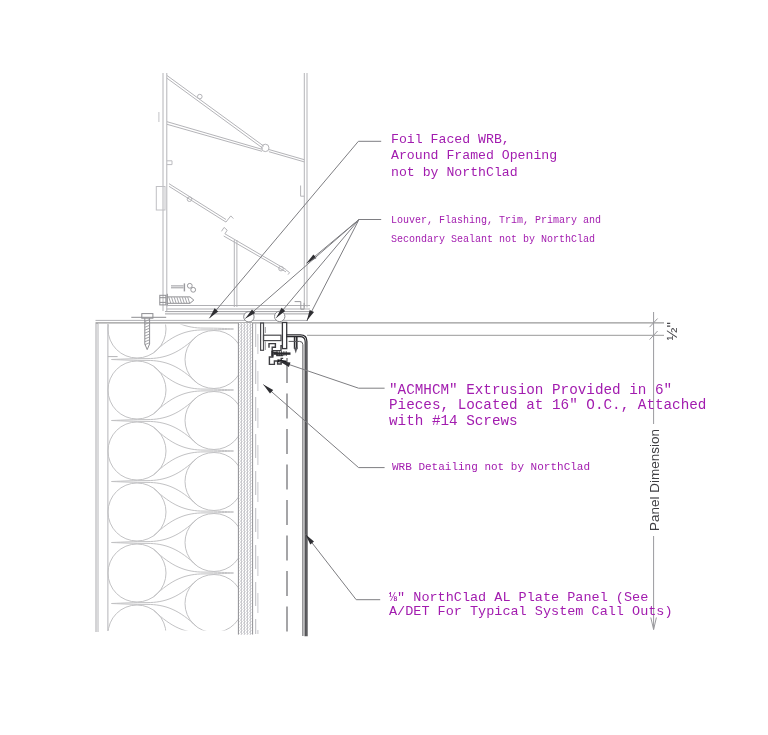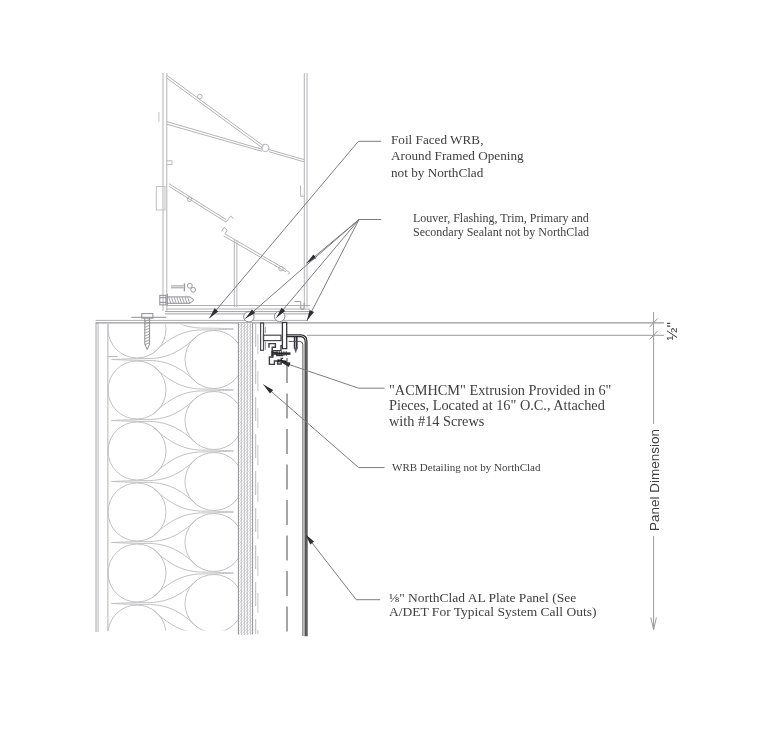--- a/index.html
+++ b/index.html
@@ -1,16 +1,16 @@
 <!DOCTYPE html>
 <html><head>
 <meta charset="utf-8">
 <style>
 html,body{margin:0;padding:0;background:#fff;width:768px;height:735px;overflow:hidden}
-.t{position:absolute;font-family:Liberation Serif, serif;font-size:14.6px;line-height:16.6px;color:#404040;white-space:nowrap}
+.t{position:absolute;font-family:Liberation Mono, monospace;font-size:14.6px;line-height:16.6px;color:#a21caf;white-space:nowrap}
 </style>
 </head>
 <body>
 <svg width="768" height="735" viewBox="0 0 768 735" style="position:absolute;top:0;left:0">
 <defs>
 <pattern id="stip" width="3" height="3" patternUnits="userSpaceOnUse">
         <line x1="0.2" y1="2.6" x2="2.2" y2="0.4" stroke="#a2a2a8" stroke-width="0.9"></line>
       </pattern>
 <marker id="none"></marker>
 </defs>
@@ -271,19 +271,19 @@
 
 <g>
 <line x1="380.2" y1="599.7" x2="356.2" y2="599.7" stroke="#7e7e82" stroke-width="1.0"></line>
 <line x1="356.2" y1="599.7" x2="305.4" y2="534.3" stroke="#7e7e82" stroke-width="1.0"></line>
 <polygon points="305.4,534.3 314.0,541.5 310.3,544.5" fill="#2e2e32"></polygon>
 </g>
 </svg>
 
 <div class="t" style="left:391px;top:132px;font-size:13.2px;line-height:16.4px">Foil Faced WRB,<br>Around Framed Opening<br>not by NorthClad</div>
 
-<div class="t" style="left:413px;top:210.5px;font-size:12px;line-height:14px">Louver, Flashing, Trim, Primary and<br>Secondary Sealant not by NorthClad</div>
+<div class="t" style="left:391px;top:210.5px;font-size:10px;line-height:19px">Louver, Flashing, Trim, Primary and<br>Secondary Sealant not by NorthClad</div>
 
 <div class="t" style="left:389px;top:382.5px;font-size:14.3px;line-height:15.9px">"ACMHCM" Extrusion Provided in 6"<br>Pieces, Located at 16" O.C., Attached<br>with #14 Screws</div>
 
 <div class="t" style="left:392px;top:458.5px;font-size:11px">WRB Detailing not by NorthClad</div>
 
 <div class="t" style="left:389px;top:590.5px;font-size:13.5px;line-height:14.4px">⅛" NorthClad AL Plate Panel (See<br>A/DET For Typical System Call Outs)</div>
 
 </body></html>

